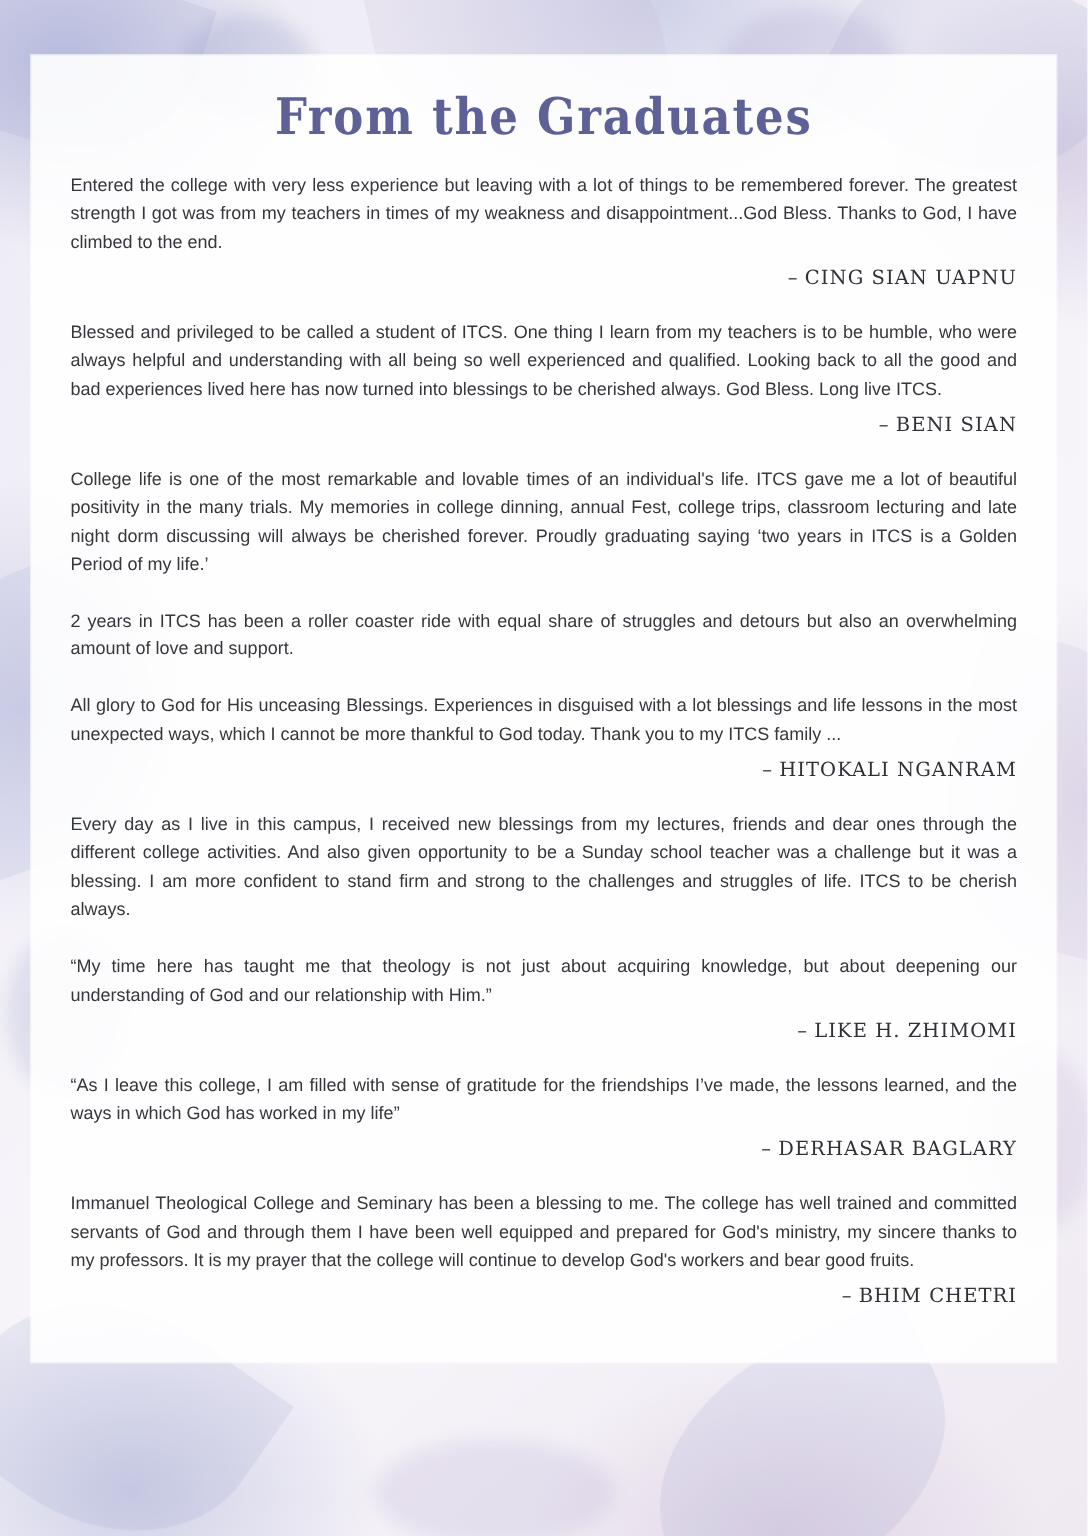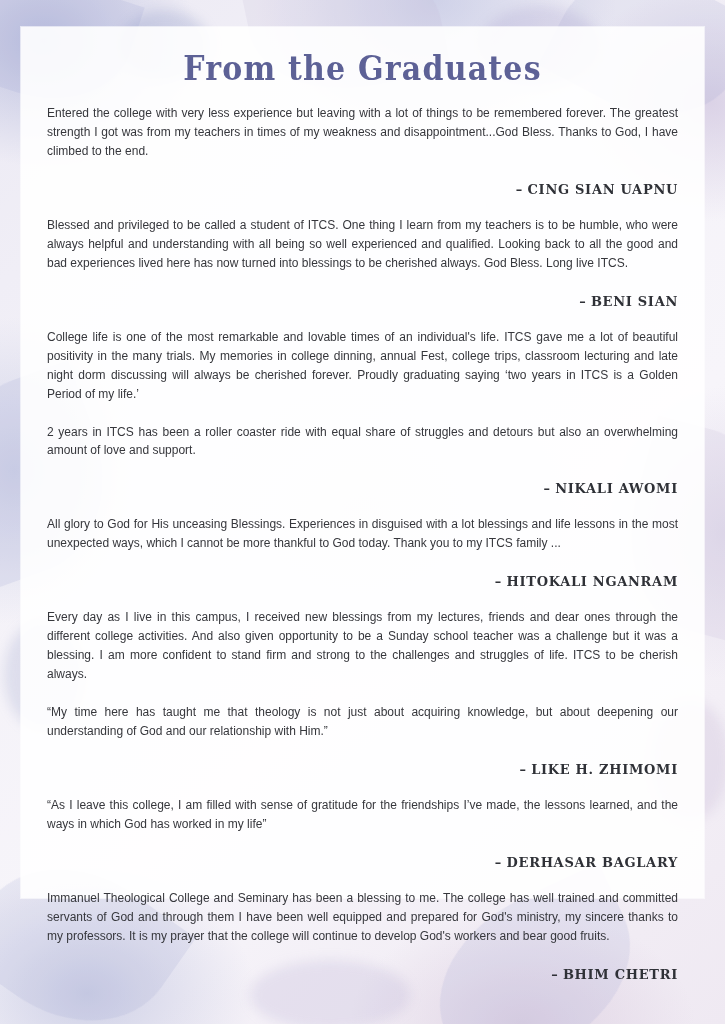--- a/index.html
+++ b/index.html
@@ -42,21 +42,21 @@
   .blob {
     position: absolute;
     border-radius: 50%;
     filter: blur(6px);
   }
 
   
   #card {
     position: absolute;
     left: 21px;
-    top: 27px;
+    top: 37px;
     width: 683px;
     height: 871px;
     background: rgba(255,255,255,0.90);
     box-shadow: 0 0 0 1px rgba(255,255,255,0.6);
   }
 
   #doc-title {
     text-align: center;
     font-family: "DejaVu Serif", serif;
     font-weight: bold;
@@ -75,24 +75,24 @@
   }
   .quote-text {
     font-size: 12px;
     line-height: 1.58;
     color: #36373c;
     text-align: justify;
     text-justify: inter-word;
     margin: 0;
   }
   .attribution {
-    margin-top: 21px;
+    margin-top: 7px;
     text-align: right;
     font-family: "DejaVu Serif", serif;
-    font-weight: bold;
+    font-weight: normal;
     font-size: 13px;
     letter-spacing: 0.7px;
     color: #2f3137;
   }
   .dash { letter-spacing: 0; }
 </style>
 </head>
 <body>
 
 <div id="page-bg">
@@ -125,21 +125,20 @@
       <p class="quote-text">Blessed and privileged to be called a student of ITCS. One thing I learn from my teachers is to be humble, who were always helpful and understanding with all being so well experienced and qualified. Looking back to all the good and bad experiences lived here has now turned into blessings to be cherished always. God Bless. Long live ITCS.</p>
       <div class="attribution"><span class="dash">–</span> <span>BENI SIAN</span></div>
     </div>
 
     <div class="entry">
       <p class="quote-text">College life is one of the most remarkable and lovable times of an individual's life. ITCS gave me a lot of beautiful positivity in the many trials. My memories in college dinning, annual Fest, college trips, classroom lecturing and late night dorm discussing will always be cherished forever. Proudly graduating saying ‘two years in ITCS is a Golden Period of my life.’</p>
     </div>
 
     <div class="entry">
       <p class="quote-text">2 years in ITCS has been a roller coaster ride with equal share of struggles and detours but also an overwhelming amount of love and support.</p>
-      <div class="attribution"><span class="dash">–</span> <span>NIKALI AWOMI</span></div>
     </div>
 
     <div class="entry">
       <p class="quote-text">All glory to God for His unceasing Blessings. Experiences in disguised with a lot blessings and life lessons in the most unexpected ways, which I cannot be more thankful to God today. Thank you to my ITCS family ...</p>
       <div class="attribution"><span class="dash">–</span> <span>HITOKALI NGANRAM</span></div>
     </div>
 
     <div class="entry">
       <p class="quote-text">Every day as I live in this campus, I received new blessings from my lectures, friends and dear ones through the different college activities. And also given opportunity to be a Sunday school teacher was a challenge but it was a blessing. I am more confident to stand firm and strong to the challenges and struggles of life. ITCS to be cherish always.</p>
     </div>

